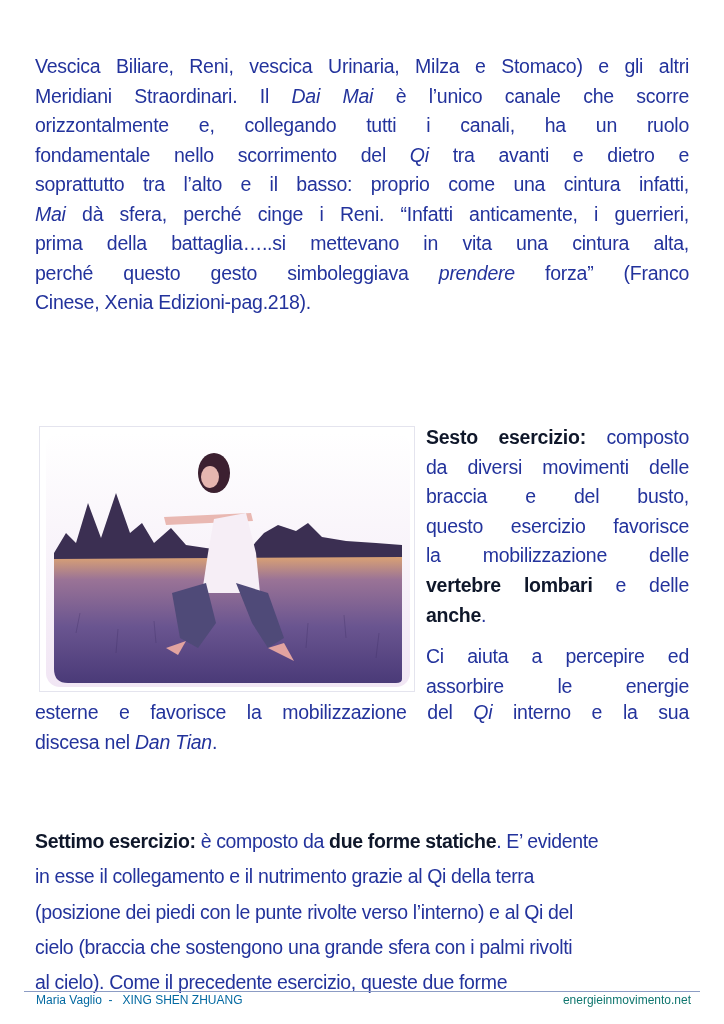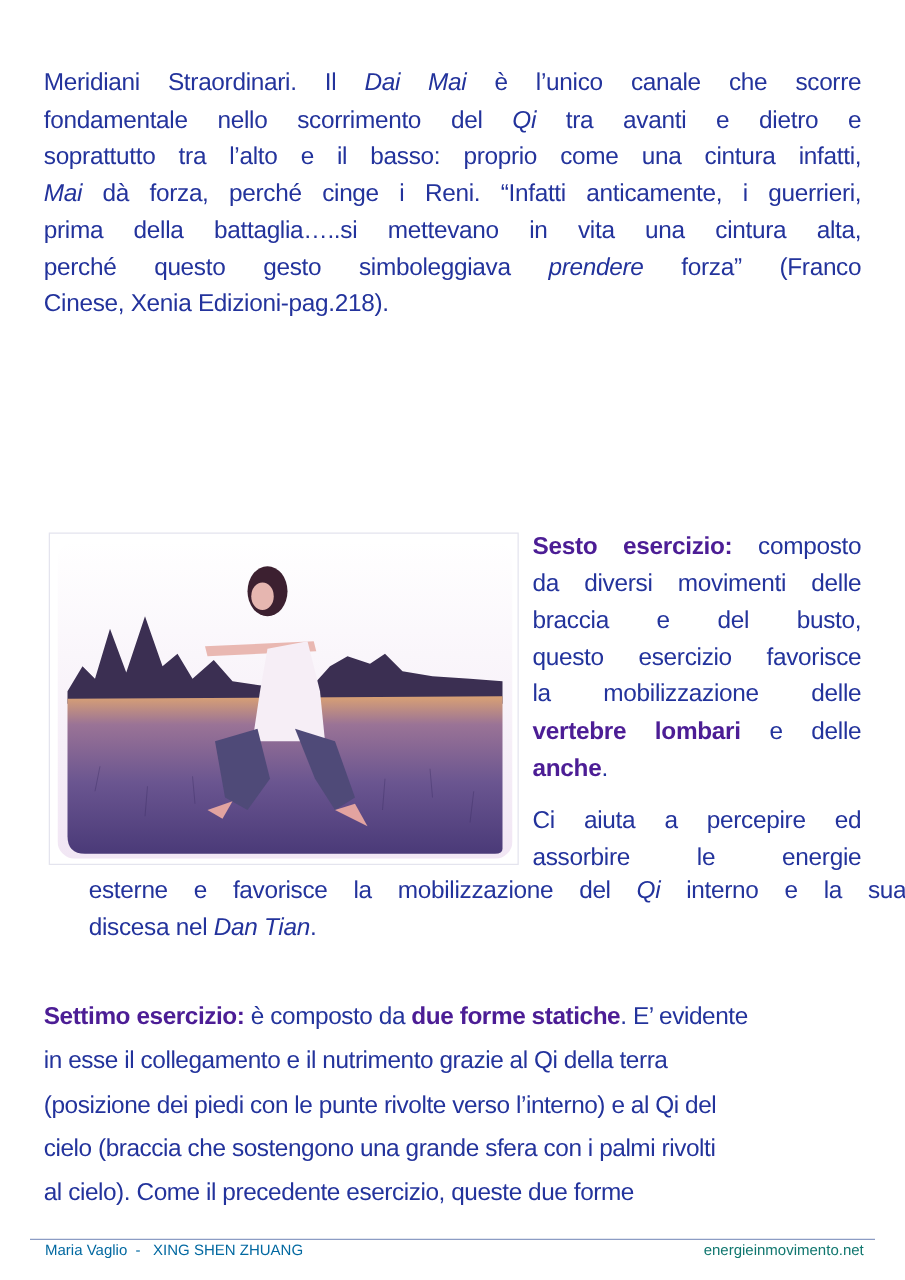--- a/index.html
+++ b/index.html
@@ -2,46 +2,48 @@
 <html><head>
 <meta charset="utf-8">
 <style>
   html, body { margin:0; padding:0; background:#ffffff; }
   body { width:724px; height:1024px; position:relative; overflow:hidden;
          font-family:"Liberation Sans", sans-serif; color:#23339c; }
   .para { position:absolute; left:35px; width:654px; font-size:19.5px; text-align:justify;
           letter-spacing:-0.25px; }
   .para .ln { display:block; height:29.5px; line-height:29.5px; white-space:nowrap; text-align-last:justify; }
   .para .ln.last { text-align-last:left; }
-  .b { font-weight:bold; color:#4c1d95; }
+  .b { font-weight:bold; color:#0f172a; }
   i { font-style:italic; }
   .p1 { top:52px; }
   .photo { position:absolute; left:39px; top:426px; width:376px; height:266px; background:#ffffff;
            border:1px solid #e4e4ee; box-sizing:border-box; }
   .photo svg { position:absolute; left:6px; top:6px; width:364px; height:254px; }
   .side { position:absolute; left:426px; width:263px; font-size:19.5px; letter-spacing:-0.25px; }
   .side .ln { display:block; height:29.6px; line-height:29.6px; white-space:nowrap; text-align:justify; text-align-last:justify; }
   .side .ln.last { text-align-last:left; }
   .s1 { top:423px; }
   .s2 { top:642px; }
-  .p2 { top:698px;margin-left:36px; }
-  .p3 { top:796px; font-size:19.5px; }
+  .p2 { top:698px; }
+  .p3 { top:824px; font-size:19.5px; }
   .p3 .ln { height:35.3px; line-height:35.3px; text-align-last:left; letter-spacing:-0.35px; }
   .footer-rule { position:absolute; left:24px; right:24px; top:991px; height:1px; background:#8c9cc4; }
   .footer-left { position:absolute; left:36px; top:993px; font-size:12px; color:#0369a1; white-space:pre; }
   .footer-right { position:absolute; right:33px; top:993px; font-size:12px; color:#0f766e; }
 </style>
 </head>
 <body>
 
 <div class="para p1">
+  <span class="ln"><span>Vescica Biliare, Reni, vescica Urinaria, Milza e Stomaco) e gli altri</span></span>
   <span class="ln"><span>Meridiani  Straordinari.  Il </span><i>Dai Mai</i><span> è  l’unico  canale  che  scorre</span></span>
+  <span class="ln"><span>orizzontalmente   e,   collegando   tutti   i   canali,   ha   un   ruolo</span></span>
   <span class="ln"><span>fondamentale  nello  scorrimento  del  </span><i>Qi</i><span>  tra  avanti  e  dietro  e</span></span>
   <span class="ln"><span>soprattutto tra l’alto e il basso: proprio come una cintura infatti,</span></span>
-  <span class="ln"><i>Mai</i><span> dà forza, perché cinge i Reni.  “Infatti anticamente, i guerrieri,</span></span>
+  <span class="ln"><i>Mai</i><span> dà sfera, perché cinge i Reni.  “Infatti anticamente, i guerrieri,</span></span>
   <span class="ln"><span>prima  della  battaglia…..si  mettevano  in  vita  una  cintura  alta,</span></span>
   <span class="ln"><span>perché   questo   gesto   simboleggiava   </span><i>prendere</i><span>   forza”   (Franco</span></span>
   <span class="ln last"><span>Cinese, Xenia Edizioni-pag.218).</span></span>
 </div>
 
 <div class="photo">
   <svg viewBox="0 0 364 254" aria-label="Woman performing qigong horse stance with arms extended horizontally in a grassy field with trees">
     <defs>
       <linearGradient id="sky" x1="0" y1="0" x2="0" y2="1">
         <stop offset="0" stop-color="#ffffff"></stop>

